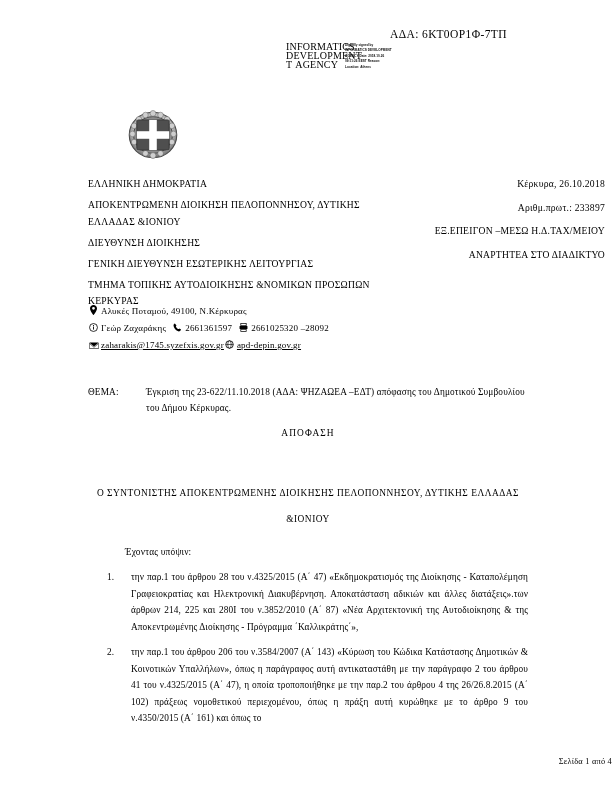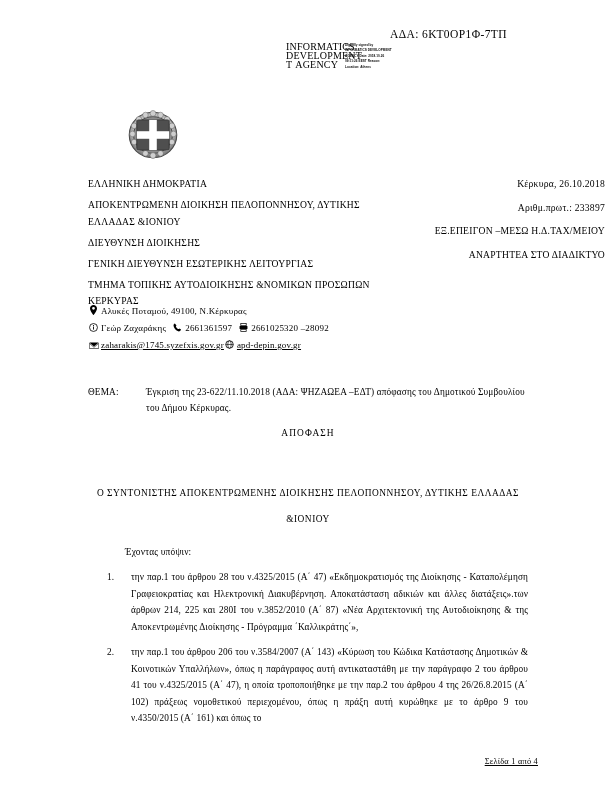--- a/index.html
+++ b/index.html
@@ -201,25 +201,23 @@
     text-justify: inter-word;
   }
 
   
   .footer {
     position: absolute;
     top: 741px;
     left: 0;
     width: 612px;
     text-align: right;
-    padding-right: 74px;
     box-sizing: border-box;
     font-size: 8.4px;
     letter-spacing: 0.2px;
-    text-decoration: underline;
   }
 </style>
 </head>
 <body>
 
 <div class="page">
 
   <div class="topbar">
 
     <div class="ada-code">ΑΔΑ: 6ΚΤ0ΟΡ1Φ-7ΤΠ</div>

